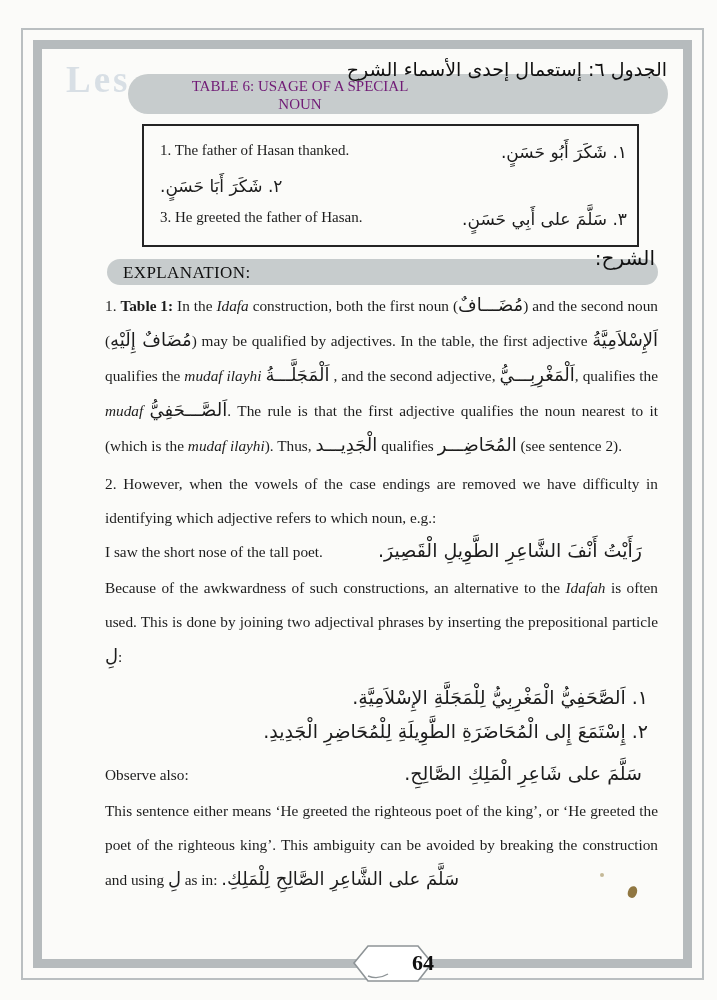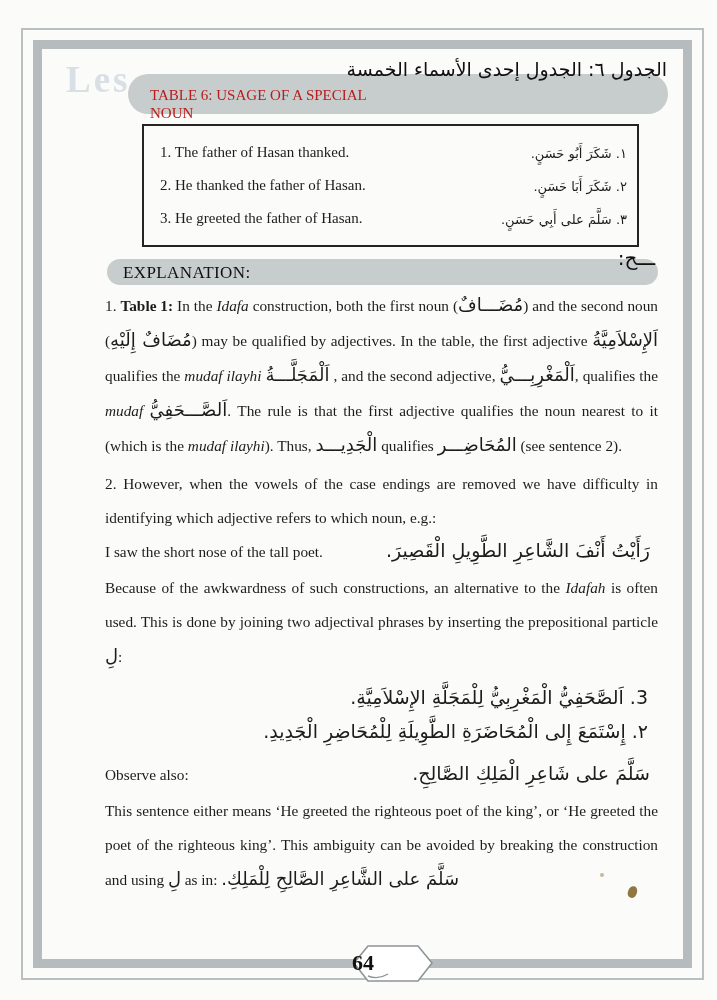--- a/index.html
+++ b/index.html
@@ -14,108 +14,107 @@
     border:2px solid #babfc1;}
   .frame-inner{position:absolute;left:33px;top:40px;right:25px;bottom:32px;
     border:9px solid #b6bbbd;}
   
   .bleed{position:absolute;left:66px;top:58px;
     font-size:37px;font-weight:bold;letter-spacing:3px;
     color:rgba(125,150,180,0.28);}
   
   .hdr-pill{position:absolute;left:128px;top:74px;width:540px;height:40px;
     border-radius:20px;background:#c7cccd;}
-  .hdr-en{position:absolute;left:150px;top:86px;width:300px;
-    text-align:left;font-size:15px;line-height:18px;color:#b91c1c;}
+  .hdr-en{position:absolute;left:150px;top:77px;width:300px;
+    text-align:center;font-size:15px;line-height:18px;color:#701a75;}
   .hdr-ar{position:absolute;right:50px;top:58px;
     font-family:"DejaVu Sans",sans-serif;font-size:19px;direction:rtl;color:#101010;}
   
   .tbox{position:absolute;left:142px;top:124px;width:497px;height:123px;
     border:2px solid #242424;background:transparent;
     display:flex;flex-direction:column;justify-content:space-evenly;
     padding:2px 10px 2px 16px;box-sizing:border-box;}
-  .trow{display:flex;justify-content:space-between;align-items:flex-end;}
+  .trow{display:flex;justify-content:space-between;align-items:flex-start;}
   .trow .en{font-size:15px;}
-  .trow .ar{font-family:"DejaVu Sans",sans-serif;font-size:13px;direction:rtl;}
+  .trow .ar{font-family:"DejaVu Sans",sans-serif;font-size:17px;direction:rtl;}
   
   .exp-pill{position:absolute;left:107px;top:259px;width:551px;height:26px;
     border-radius:13px;background:#c7cccd;}
   .exp-en{position:absolute;left:16px;top:4px;font-size:17px;letter-spacing:.4px;color:#101010;}
   .exp-ar{position:absolute;right:62px;top:246px;
     font-family:"DejaVu Sans",sans-serif;font-size:20px;direction:rtl;color:#101010;}
   
   .content{position:absolute;left:105px;top:288px;width:553px;}
   .para{font-size:15.3px;line-height:34px;text-align:justify;margin:0 0 4px 0;}
   .seg-b{font-weight:bold;}
   .seg-i{font-style:italic;}
   .seg-ar{font-family:"DejaVu Sans",sans-serif;font-size:18px;
     direction:rtl;unicode-bidi:embed;}
   .pair-row{display:flex;justify-content:space-between;align-items:baseline;
-    margin:2px 8px 10px 0;}
+    margin:2px 16px 10px 0;}
   .pair-row .en{font-size:15.3px;}
   .pair-row .ar{font-family:"DejaVu Sans",sans-serif;font-size:19px;direction:rtl;}
   .ar-list{margin:6px 10px 14px 0;text-align:right;}
   .ar-list .ar-line{font-family:"DejaVu Sans",sans-serif;font-size:19px;
     direction:rtl;line-height:34px;}
   
   .stain-a{position:absolute;left:628px;top:886px;width:9px;height:12px;
     background:#7d5f22;border-radius:60% 50% 55% 45%;opacity:.85;transform:rotate(14deg);}
   .stain-b{position:absolute;left:600px;top:873px;width:4px;height:4px;
     background:#a08c55;border-radius:50%;opacity:.6;}
   
   .badge{position:absolute;left:352px;top:943px;width:82px;height:42px;z-index:5;}
   .badge svg{position:absolute;left:0;top:0;}
   .badge .num{position:absolute;left:0;top:0;width:82px;height:40px;
-    text-align:left;line-height:40px;font-size:22px;font-weight:bold;color:#111;}
+    text-align:right;line-height:40px;font-size:22px;font-weight:bold;color:#111;}
 </style>
 </head>
 <body>
 
 <div class="frame-outer"></div>
 <div class="frame-inner"></div>
 
 <div class="bleed">Les</div>
 
 <div class="hdr-pill"></div>
 <div class="hdr-en">
   <div>TABLE 6: USAGE OF A SPECIAL</div>
   <div>NOUN</div>
 </div>
-<div class="hdr-ar">الجدول ٦: الجدول إحدى الأسماء الخمسة</div>
+<div class="hdr-ar">الجدول ٦: إستعمال إحدى الأسماء الشرح</div>
 
 <div class="tbox" id="tbox">
     <div class="trow">
       <span class="en">1. The father of Hasan thanked.</span>
       <span class="ar">١. شَكَرَ أَبُو حَسَنٍ.</span>
     </div>
     <div class="trow">
-      <span class="en">2. He thanked the father of Hasan.</span>
       <span class="ar">٢. شَكَرَ أَبَا حَسَنٍ.</span>
     </div>
     <div class="trow">
       <span class="en">3. He greeted the father of Hasan.</span>
       <span class="ar">٣. سَلَّمَ على أَبِي حَسَنٍ.</span>
     </div>
   </div>
 
 <div class="exp-pill">
   <div class="exp-en">EXPLANATION:</div>
 </div>
-<div class="exp-ar">ـــح:</div>
+<div class="exp-ar">الشرح:</div>
 
 <div class="content">
   <p class="para"><span>1. </span><span class="seg-b">Table 1:</span><span> In the </span><span class="seg-i">Idafa</span><span> construction, both the first noun (</span><span class="seg-ar">مُضَـــافٌ</span><span>) and the second noun (</span><span class="seg-ar">مُضَافٌ إِلَيْهِ</span><span>)  may be qualified by adjectives. In the table, the first adjective </span><span class="seg-ar">اَلإِسْلاَمِيَّةُ</span><span> qualifies the </span><span class="seg-i">mudaf ilayhi</span><span> </span><span class="seg-ar">اَلْمَجَلَّـــةُ</span><span> , and the second adjective, </span><span class="seg-ar">اَلْمَغْرِبِـــيُّ</span><span>, qualifies the </span><span class="seg-i">mudaf</span><span> </span><span class="seg-ar">اَلصَّـــحَفِيُّ</span><span>. The rule is that the first adjective qualifies the noun nearest to it (which is the </span><span class="seg-i">mudaf ilayhi</span><span>). Thus, </span><span class="seg-ar">الْجَدِيـــد</span><span> qualifies </span><span class="seg-ar">المُحَاضِـــر</span><span> (see sentence 2).</span></p>
   <p class="para"><span>2. However, when the vowels of the case endings are removed we have difficulty in identifying which adjective refers to which noun, e.g.:</span></p>
   <div class="pair-row">
     <span class="en">I saw the short nose of the tall poet.</span>
     <span class="ar">رَأَيْتُ أَنْفَ الشَّاعِرِ الطَّوِيلِ الْقَصِيرَ.</span>
   </div>
   <p class="para"><span>Because of the awkwardness of such constructions, an alternative to the </span><span class="seg-i">Idafah</span><span> is often used. This is done by joining two adjectival phrases by inserting the prepositional particle </span><span class="seg-ar">لِ</span><span>:</span></p>
   <div class="ar-list">
-      <div class="ar-line">3. اَلصَّحَفِيُّ الْمَغْرِبِيُّ لِلْمَجَلَّةِ الإِسْلاَمِيَّةِ.</div>
+      <div class="ar-line">١. اَلصَّحَفِيُّ الْمَغْرِبِيُّ لِلْمَجَلَّةِ الإِسْلاَمِيَّةِ.</div>
       <div class="ar-line">٢. إِسْتَمَعَ إِلى الْمُحَاضَرَةِ الطَّوِيلَةِ لِلْمُحَاضِرِ الْجَدِيدِ.</div>
     </div>
   <div class="pair-row">
     <span class="en">Observe also:</span>
     <span class="ar">سَلَّمَ على شَاعِرِ الْمَلِكِ الصَّالِحِ.</span>
   </div>
   <p class="para"><span>This sentence either means ‘He greeted the righteous poet of the king’, or ‘He greeted the poet of the righteous king’. This ambiguity can be avoided by breaking the construction and using </span><span class="seg-ar">لِ</span><span> as in: </span><span class="seg-ar">سَلَّمَ على الشَّاعِرِ الصَّالِحِ لِلْمَلِكِ.</span></p>
 </div>
 
 <div class="stain-a"></div>

